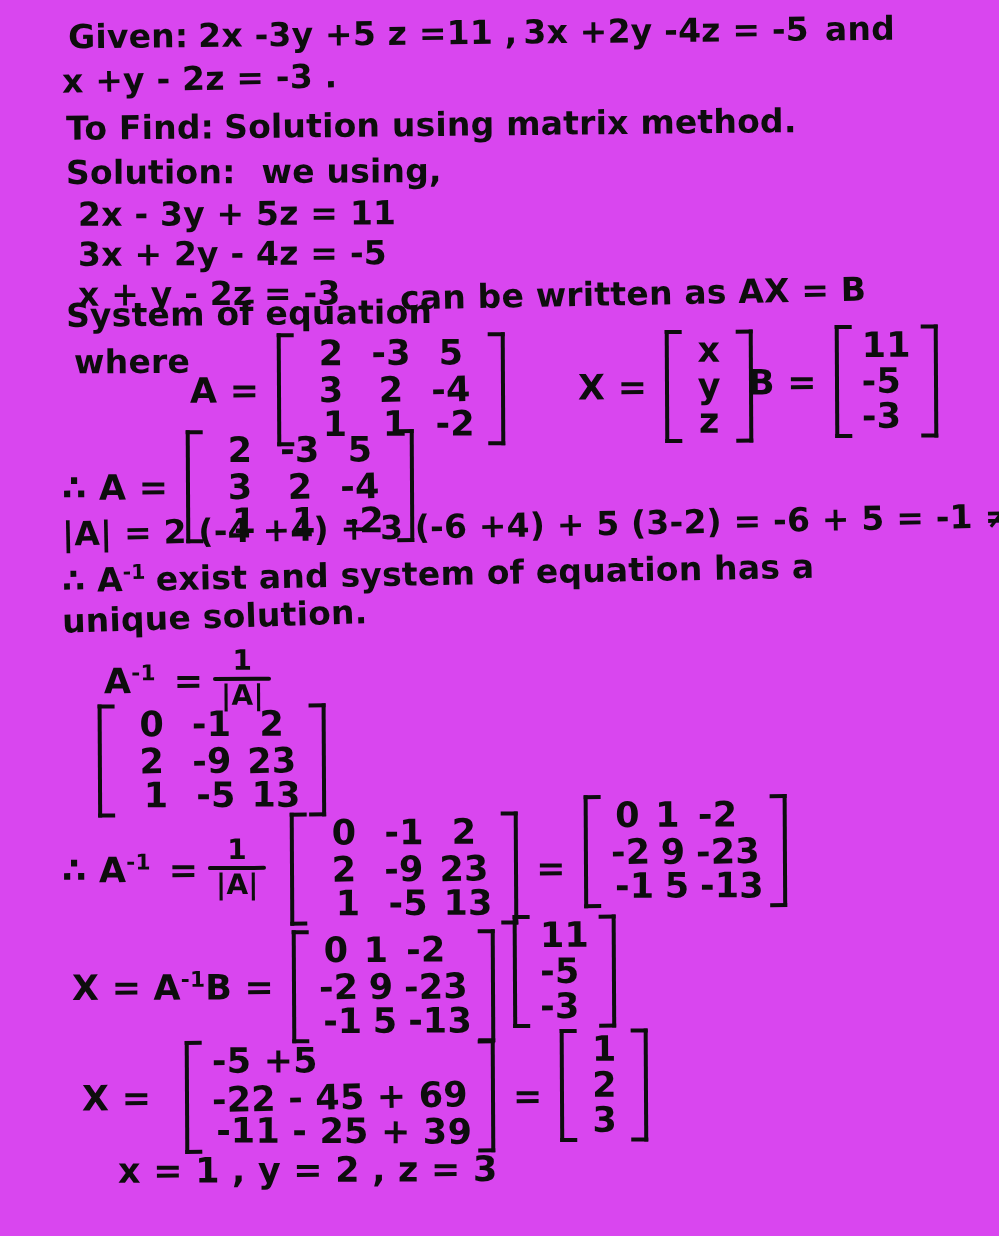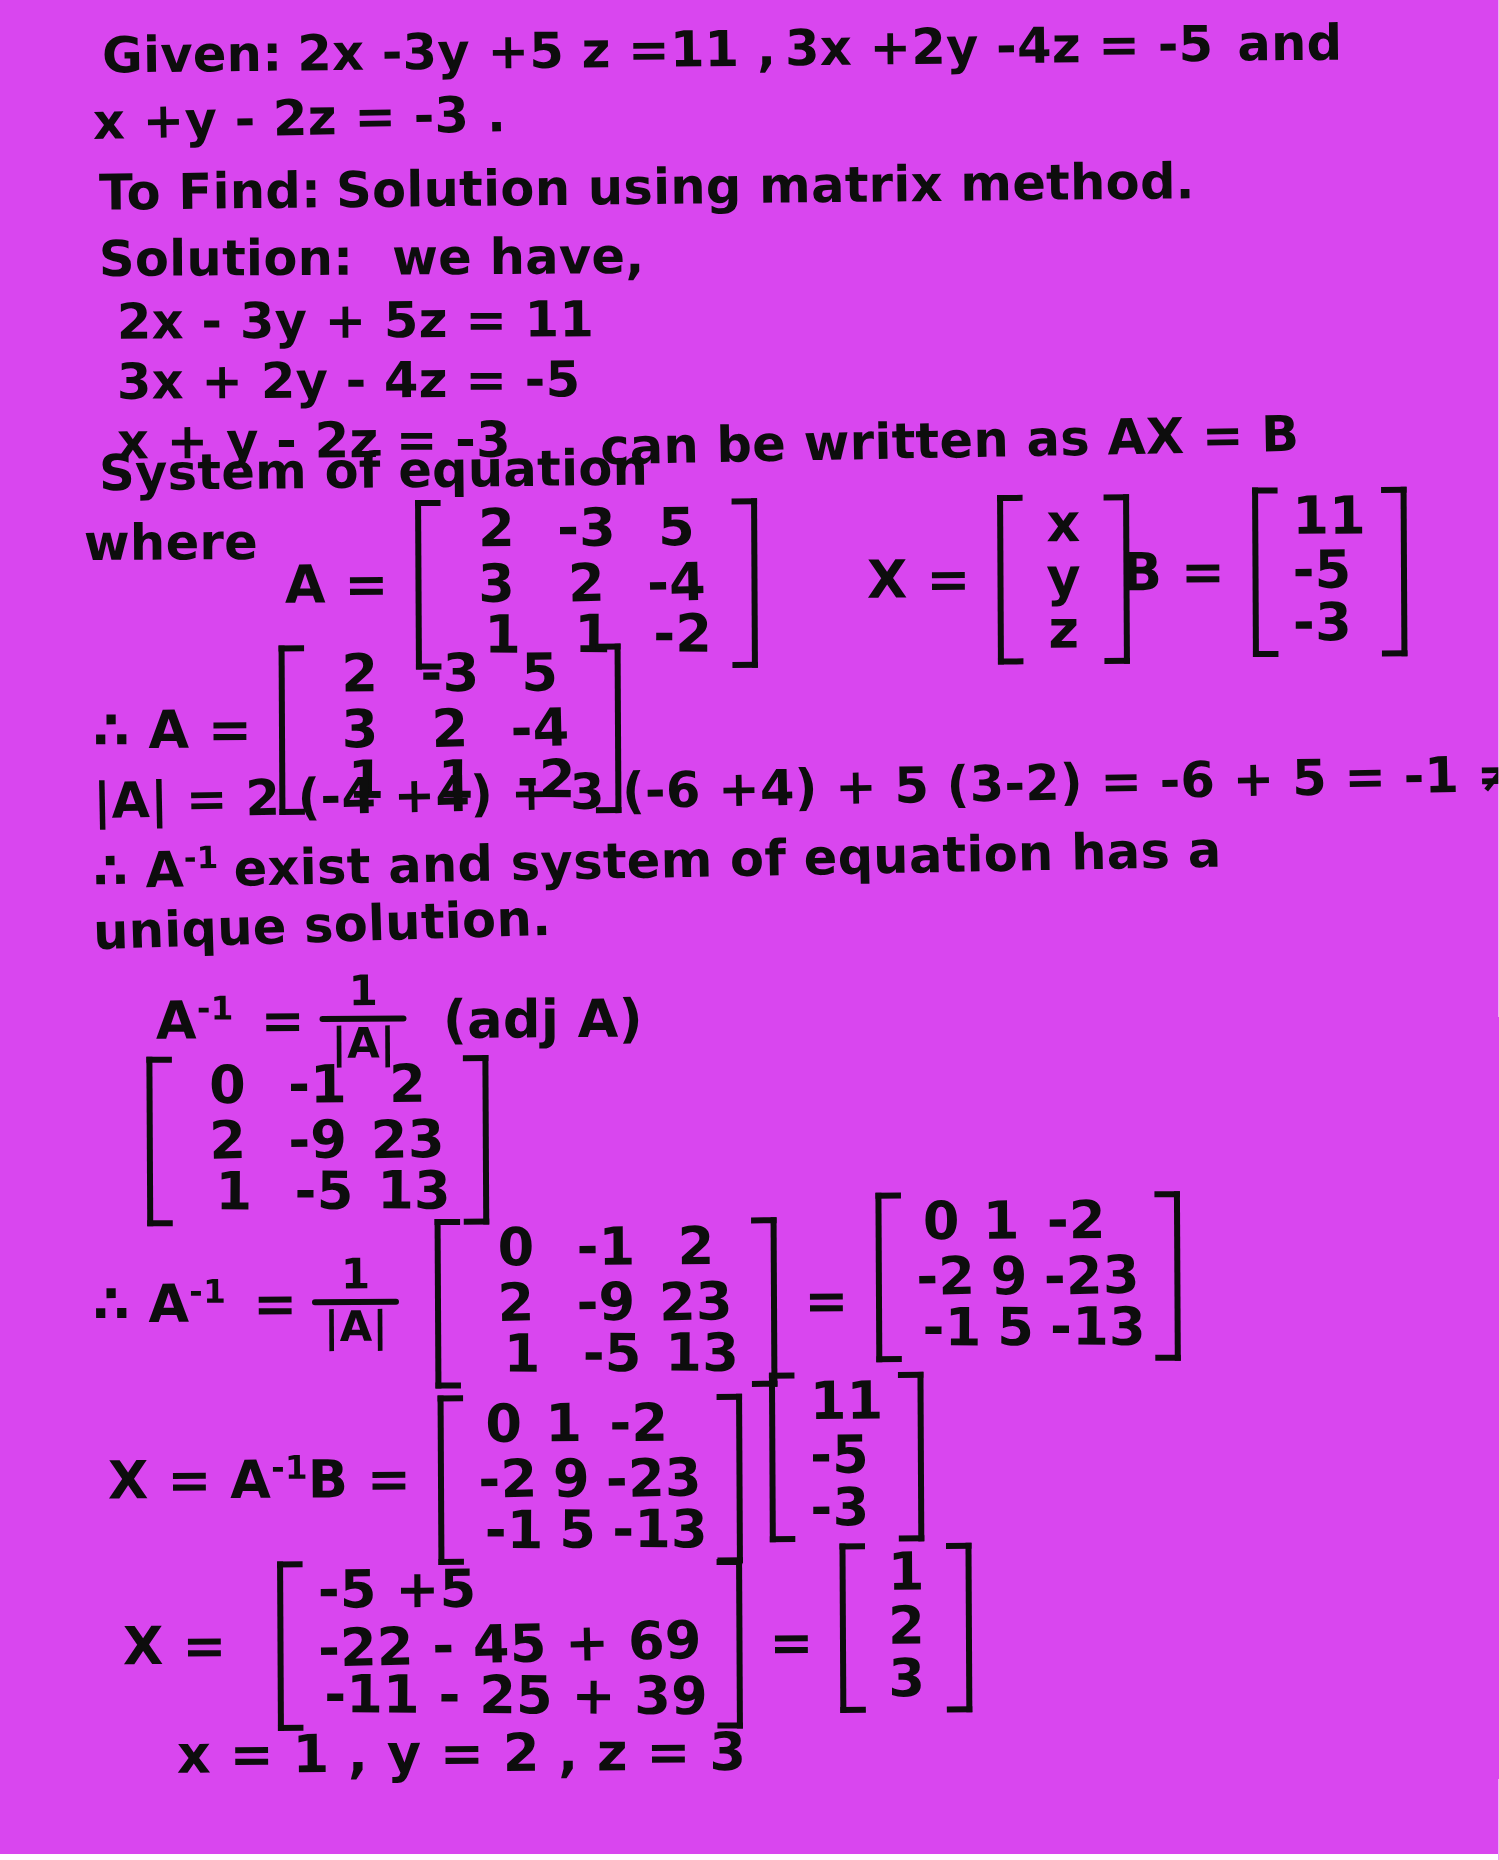--- a/index.html
+++ b/index.html
@@ -122,31 +122,31 @@
     <span>Given:</span><span class="gap-s"></span><span>2x -3y +5 z =11 ,</span><span style="margin-left:6px;">3x +2y -4z = -5</span><span style="margin-left:16px;">and</span>
   </div>
 
   <div class="hw ln r2" style="left:62px; top:62px;">x +y - 2z = -3 .</div>
 
   <div class="hw ln r1" style="left:66px; top:108px;">
     <span>To Find:</span><span class="gap-s"></span><span>Solution using   matrix method.</span>
   </div>
 
   <div class="hw ln r4" style="left:66px; top:155px;">
-    <span>Solution:</span><span class="gap-m"></span><span>we have,</span>
+    <span>Solution:</span><span class="gap-m"></span><span>we using,</span>
   </div>
 
   <div class="hw ln r4" style="left:78px; top:197px;">2x - 3y + 5z = 11</div>
   <div class="hw ln r4" style="left:78px; top:237px;">3x + 2y - 4z = -5</div>
   <div class="hw ln r4" style="left:78px; top:277px;">x + y - 2z = -3</div>
 
   <div class="hw ln r1" style="left:66px; top:297px;">System of equation</div>
   <div class="hw ln r2" style="left:400px; top:277px;">can be written as AX = B</div>
 
-  <div class="hw ln r4" style="left:56px; top:345px;">where</div>
+  <div class="hw ln r4" style="left:74px; top:345px;">where</div>
 
   <div class="hw lg r4 row-flex" style="left:190px; top:333px;">
     <span>A =</span>
     <span class="gap-s"></span>
     <span class="matrix">
       <span class="brk left"></span>
       <span class="mrows">
         <span class="mrow">
           <span class="mcell">2</span>
           <span class="mcell">-3</span>
@@ -243,21 +243,20 @@
   <div class="hw lg r4 row-flex" style="left:104px; top:650px;">
     <span><span>A</span><span class="sup">-1</span></span>
     <span class="gap-s"></span>
     <span>=</span>
     <span class="frac">
       <span class="num">1</span>
       <span class="bar"></span>
       <span class="den">|A|</span>
     </span>
     <span class="gap-s"></span>
-    <span>(adj A)</span>
   </div>
 
   <div class="hw lg r4 row-flex" style="left:84px; top:728px;">
     <span class="gap-s"></span>
     <span class="matrix" style="position:relative; top:-24px;">
       <span class="brk left"></span>
       <span class="mrows">
         <span class="mrow">
           <span class="mcell">0</span>
           <span class="mcell">-1</span>

